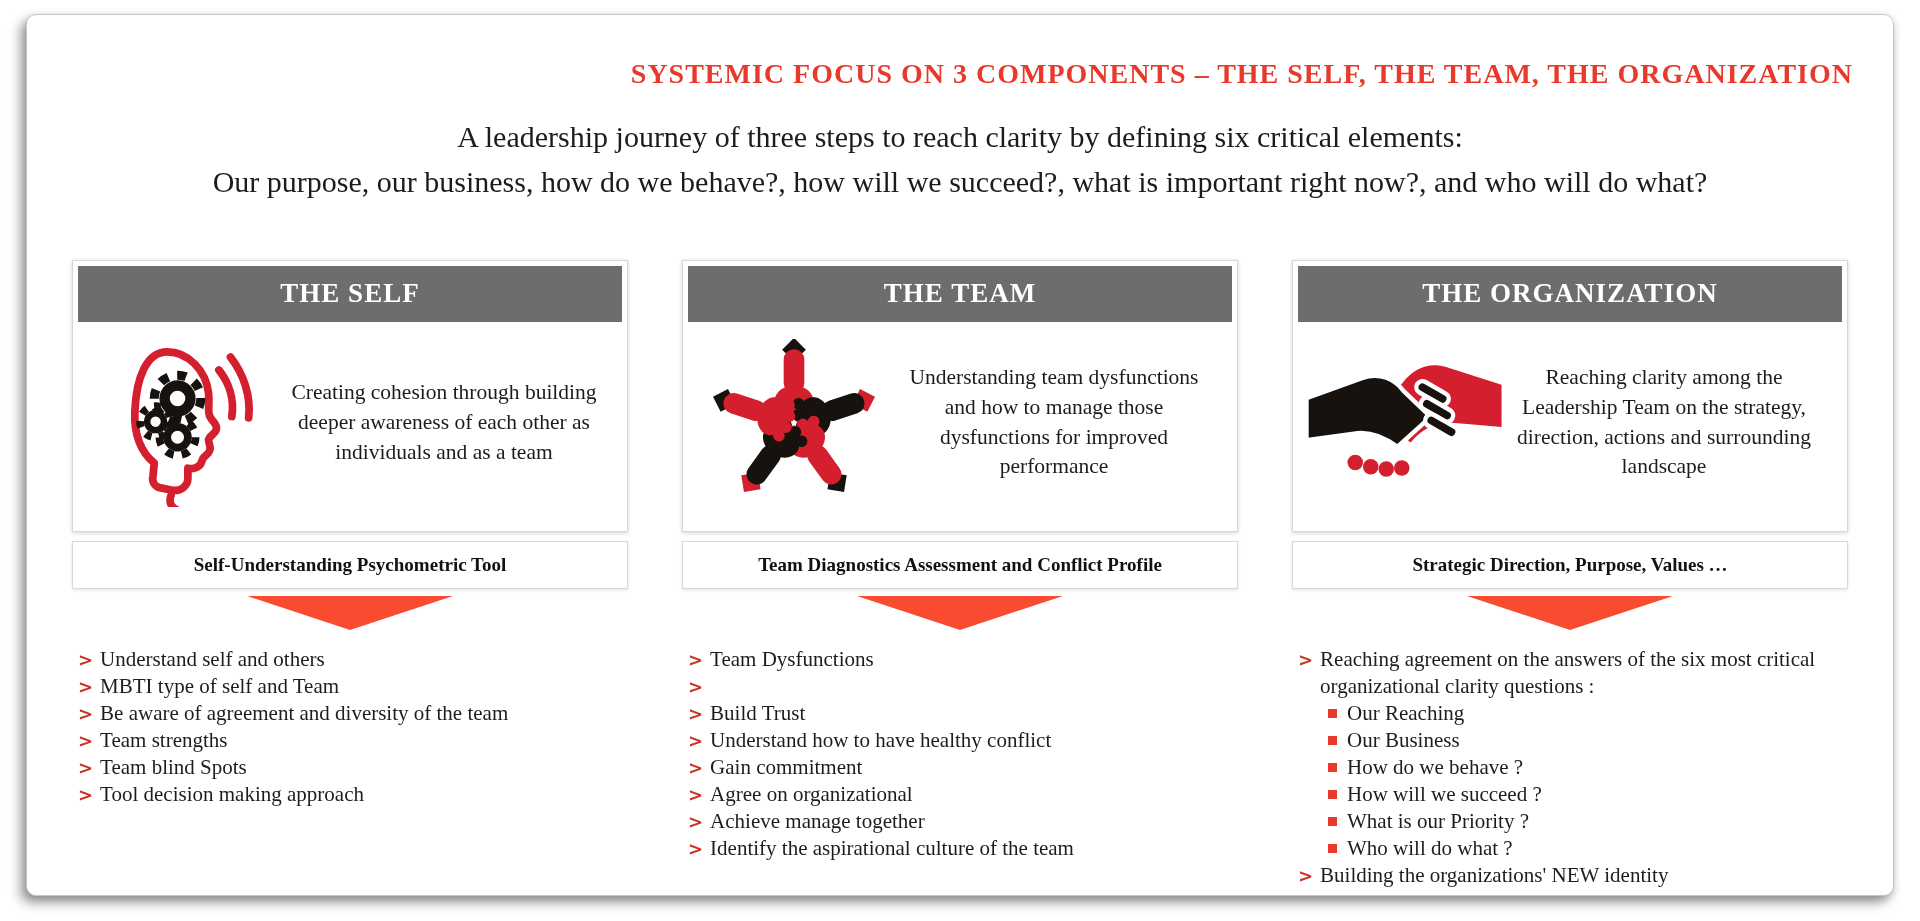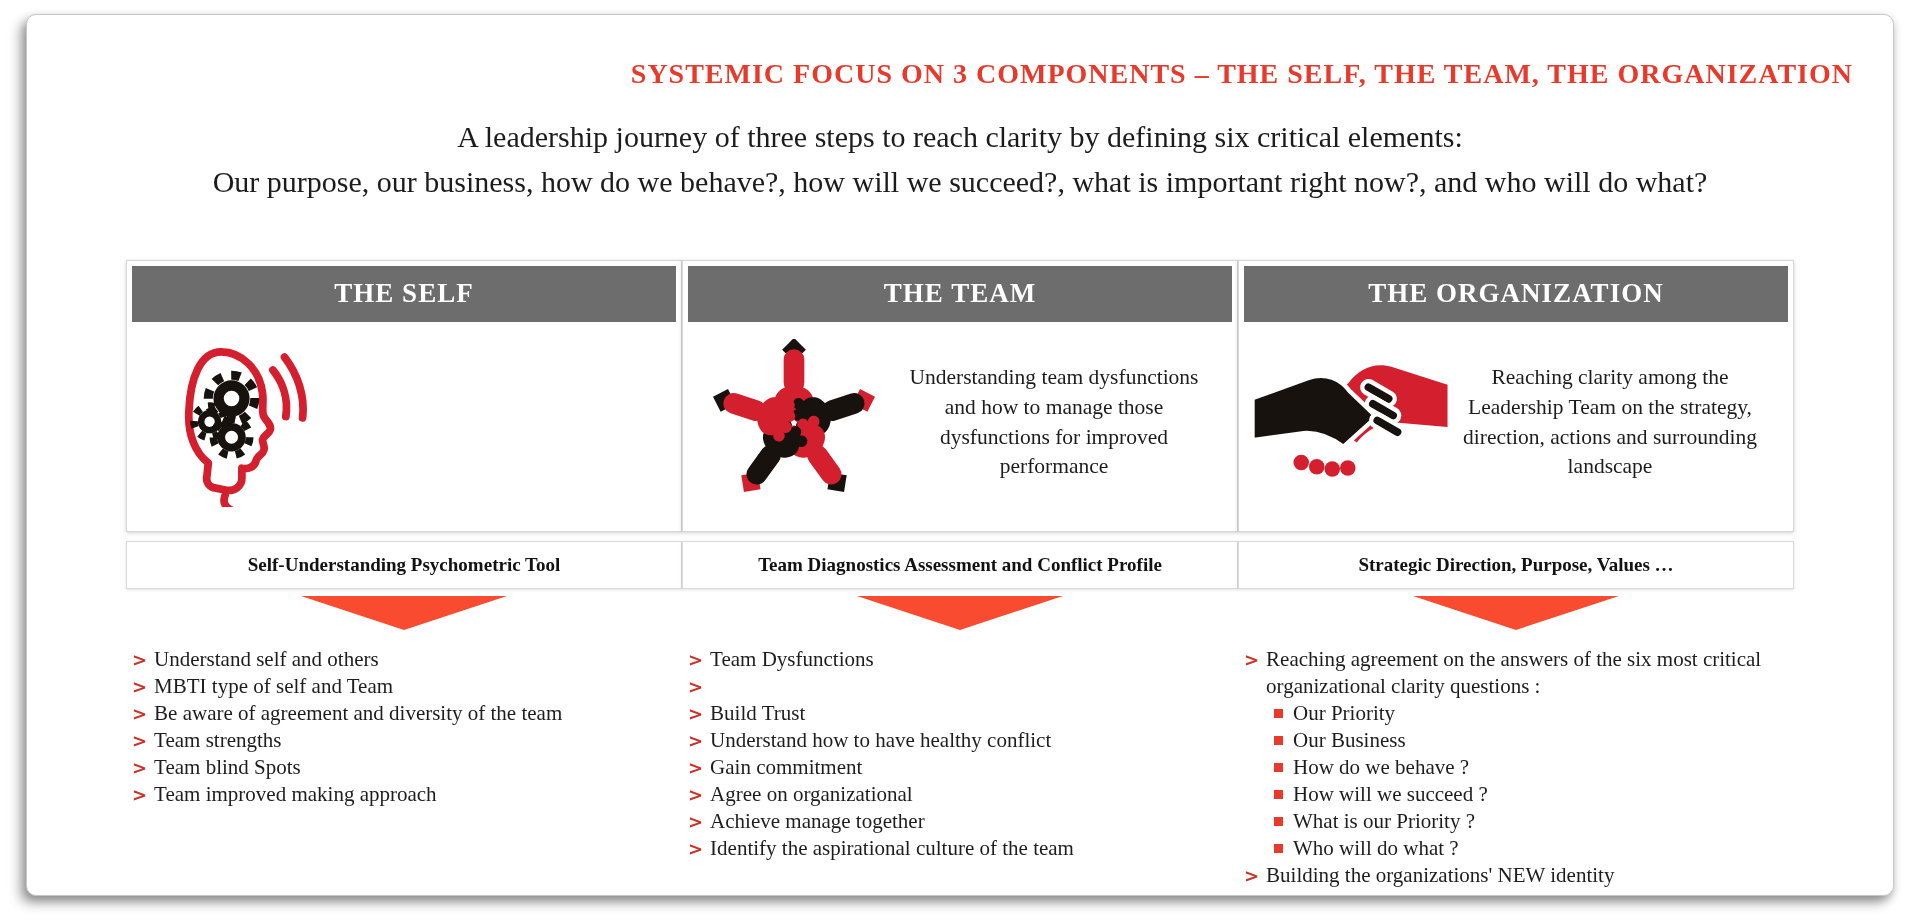--- a/index.html
+++ b/index.html
@@ -23,21 +23,21 @@
   }
   .title{
     margin:44px 40px 0;text-align:right;color:var(--accent);
     font-size:28px;font-weight:bold;letter-spacing:1px;line-height:1.1;
   }
   .subtitle{
     margin:24px 0 0;text-align:center;font-size:30px;color:#1c1c1c;line-height:1.5;
   }
   .cards{
     display:flex;justify-content:center;align-items:flex-start;
-    margin-top:56px;padding:0 46px;
+    gap:54px;margin-top:56px;padding:0 46px;
   }
   .col{width:556px;flex:0 0 auto;}
   .card{
     border:1px solid #d7d7d7;background:#fff;height:272px;padding:5px;
     box-shadow:0 1px 4px rgba(0,0,0,.18);
   }
   .card-header{
     background:var(--gray);height:56px;
     display:flex;align-items:center;justify-content:center;
   }
@@ -107,20 +107,21 @@
                 <circle cx="60" cy="46" r="6" fill="#fff"></circle>
                 <circle class="iblk" cx="43" cy="64" r="9"></circle>
                 <circle class="gteeth" cx="43" cy="64" r="12" stroke-width="6" stroke-dasharray="5 6"></circle>
                 <circle cx="43" cy="64" r="4" fill="#fff"></circle>
                 <circle class="iblk" cx="60" cy="76" r="11"></circle>
                 <circle class="gteeth" cx="60" cy="76" r="14" stroke-width="6" stroke-dasharray="6 6.5"></circle>
                 <circle cx="60" cy="76" r="5" fill="#fff"></circle>
               </g>
             </svg>
           </div>
+          <p class="desc">Creating cohesion through building deeper awareness of each other as individuals and as a team</p>
         </div>
       </div>
       <div class="tool-box">
         <span>Self-Understanding Psychometric Tool</span>
       </div>
       <div class="arrow-down"></div>
       <ul class="bullets">
           <li>
             <span class="bmark">&gt;</span>
             <span>Understand self and others</span>
@@ -136,21 +137,21 @@
           <li>
             <span class="bmark">&gt;</span>
             <span>Team strengths</span>
           </li>
           <li>
             <span class="bmark">&gt;</span>
             <span>Team blind Spots</span>
           </li>
           <li>
             <span class="bmark">&gt;</span>
-            <span>Team improved making approach</span>
+            <span>Tool decision making approach</span>
           </li>
         </ul>
     </section>
 
     <section class="col">
       <div class="card">
         <div class="card-header">
           <span>THE TEAM</span>
         </div>
         <div class="card-body">
@@ -279,21 +280,21 @@
       </div>
       <div class="arrow-down"></div>
       <ul class="bullets">
           <li>
             <span class="bmark">&gt;</span>
             <span>Reaching agreement on the answers of the six most critical organizational clarity questions :</span>
           </li>
           <ul class="sublist">
             <li>
               <span class="sq"></span>
-              <span>Our Priority</span>
+              <span>Our Reaching</span>
             </li>
             <li>
               <span class="sq"></span>
               <span>Our Business</span>
             </li>
             <li>
               <span class="sq"></span>
               <span>How do we behave ?</span>
             </li>
             <li>

